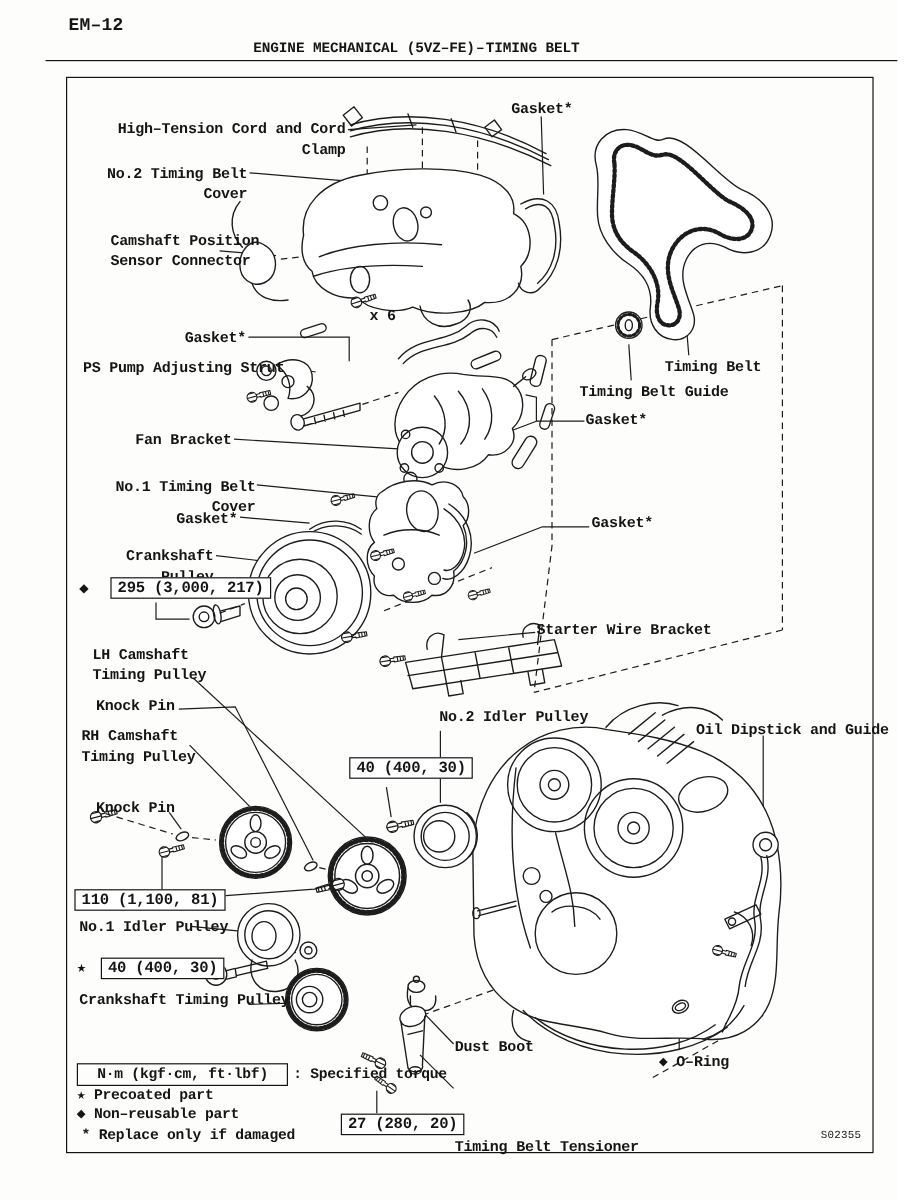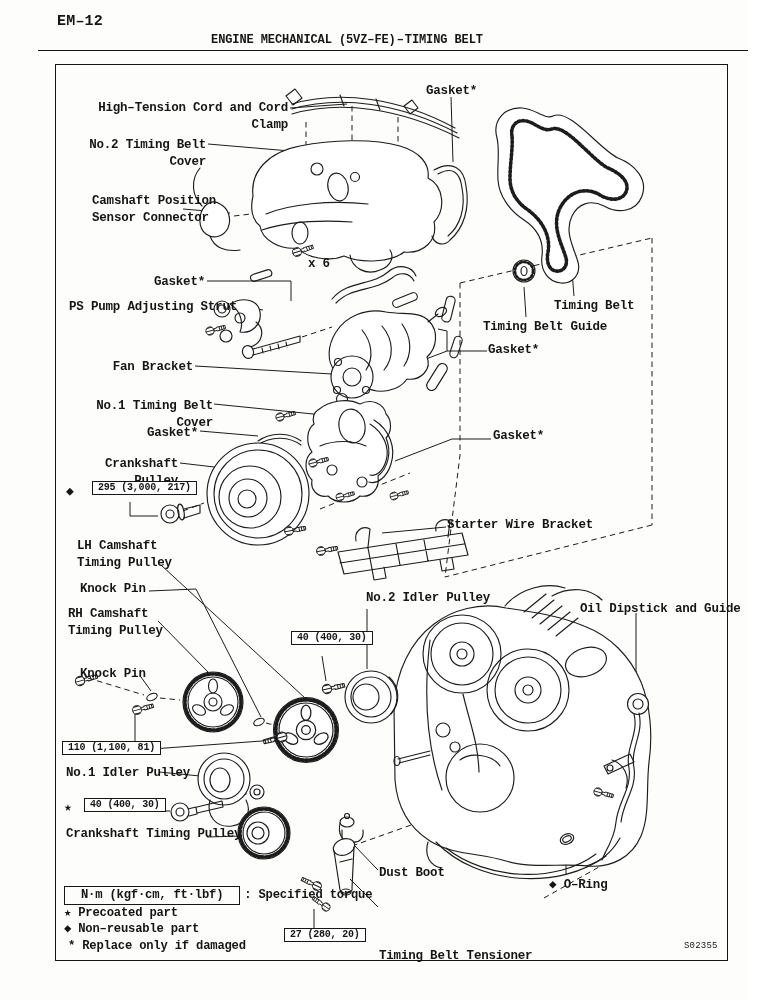--- a/index.html
+++ b/index.html
@@ -2,21 +2,21 @@
 <html><head>
 <meta charset="utf-8">
 <style>
   html,body{margin:0;padding:0;background:#fff;}
   #page{position:relative;width:748px;height:1000px;background:#fdfdfc;overflow:hidden;
         font-family:Liberation Mono, monospace;color:#151515;}
   .lbl{position:absolute;font-weight:bold;font-size:12.5px;line-height:1.32;
        letter-spacing:-0.2px;white-space:pre-line;color:#151515;}
   .ra{text-align:right;}
   .tq{position:absolute;border:1.5px solid #161616;background:#fff;padding:0 5px 1px;
-      font-weight:bold;font-size:10px;letter-spacing:-0.2px;white-space:nowrap;}
+      font-weight:bold;font-size:13px;letter-spacing:-0.2px;white-space:nowrap;}
   .mk{position:absolute;font-size:13px;font-weight:bold;}
   #page-code{position:absolute;left:57px;top:13px;font-weight:bold;font-size:15px;letter-spacing:.2px;}
   #header-band{position:absolute;left:0;top:33px;width:694px;display:flex;justify-content:center;
        gap:1px;font-weight:bold;font-size:12px;letter-spacing:-0.1px;}
   #header-rule{position:absolute;left:38px;top:50px;width:710px;border-top:1.7px solid #141414;height:0;}
   #figure-box{position:absolute;left:55px;top:64px;width:671px;height:895px;border:1.7px solid #141414;}
   #figure-code{position:absolute;left:684px;top:941px;font-size:9px;letter-spacing:.2px;}
   #legend{position:absolute;left:64px;top:886px;font-weight:bold;font-size:12.2px;
           letter-spacing:-0.2px;line-height:1.33;}
   #legend .unit-box{display:inline-block;border:1.4px solid #161616;padding:0 16px 1px;margin-right:4px;}

